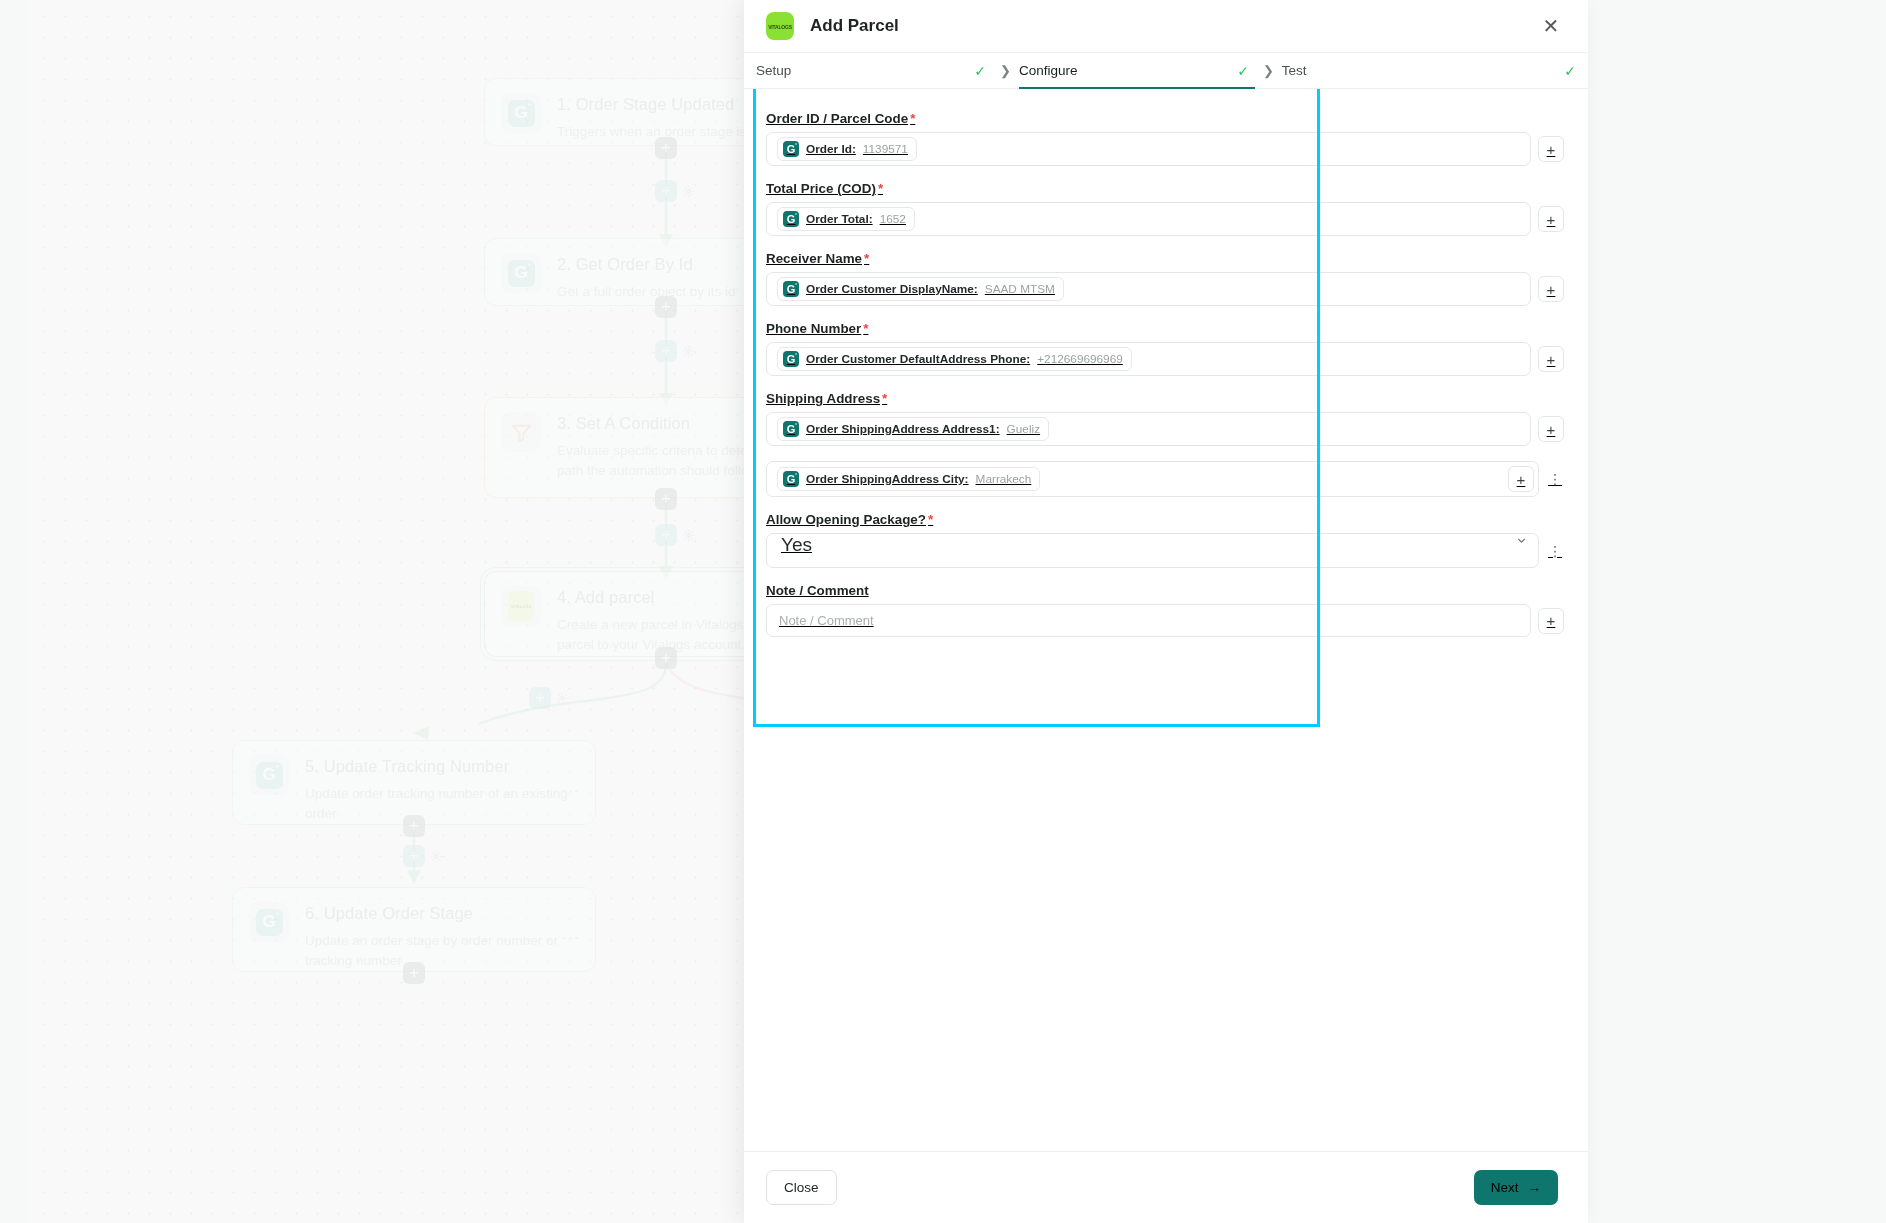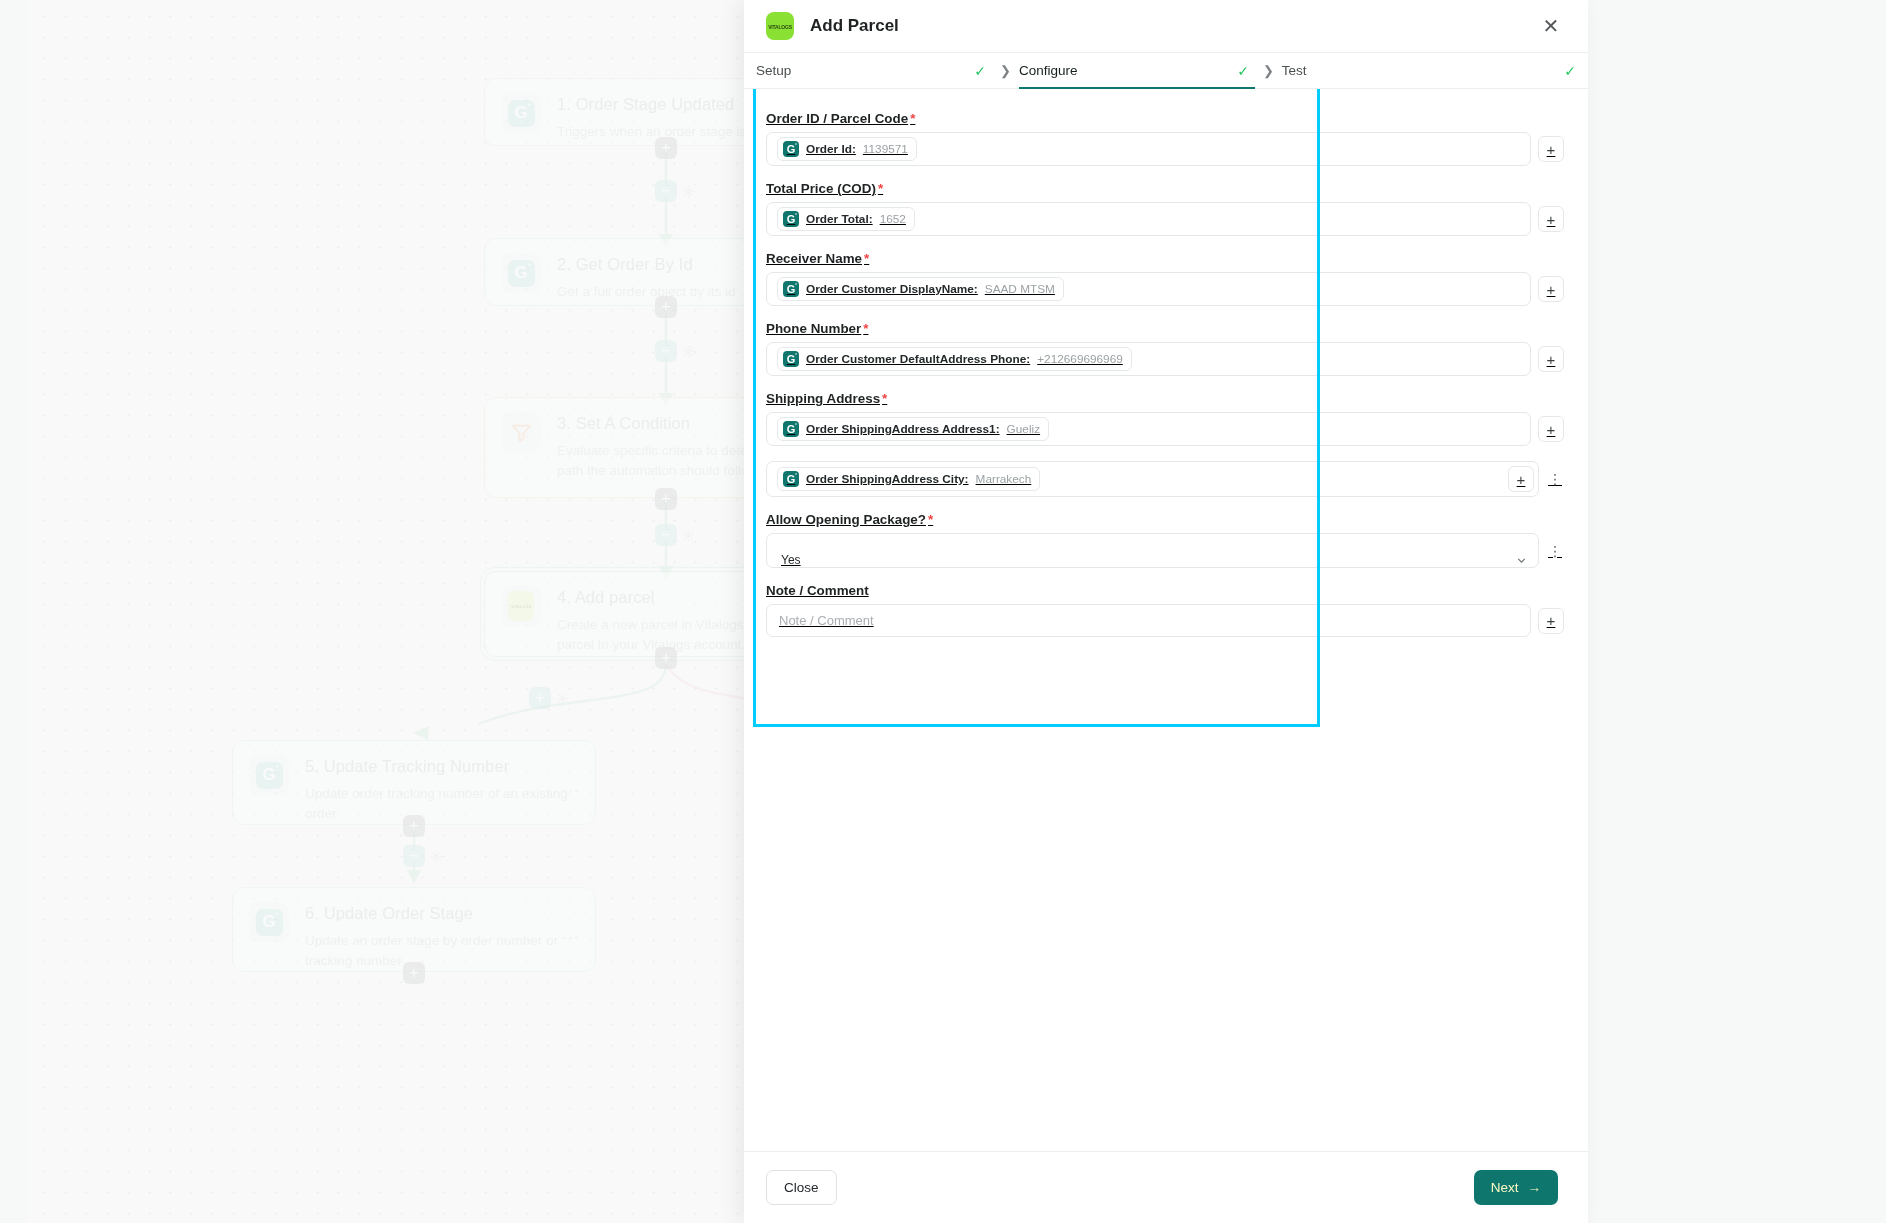--- a/index.html
+++ b/index.html
@@ -186,23 +186,23 @@
     content: ""; position: absolute; top: 1.5px; right: 1.5px;
     width: 3px; height: 3px; background: #fff;
     clip-path: polygon(50% 0, 62% 38%, 100% 50%, 62% 62%, 50% 100%, 38% 62%, 0 50%, 38% 38%);
   }
   .token .tkey { font-weight: bold; color: #24292b; white-space: nowrap; }
   .token .tval { color: #9ba1a4; white-space: nowrap; }
   .input-box .placeholder { font-size: 13px; color: #a8adb0; padding-left: 2px; }
   .select-box {
     flex: 1; height: 35px;
     border: 1px solid #e4e7e8; border-radius: 7px; background: #fff;
-    display: flex; align-items: flex-end; justify-content: space-between;
+    display: flex; align-items: flex-start; justify-content: space-between;
     padding: 0 10px 0 14px;
-    font-size: 12px; color: #24292b;
+    font-size: 19px; color: #24292b;
     cursor: pointer;
   }
   .chevron { color: #6b7174; font-size: 12px; }
   .btn-plus {
     width: 26px; height: 26px; flex: 0 0 26px;
     border: 1px solid #e4e7e8; border-radius: 6px; background: #fff;
     display: flex; align-items: center; justify-content: center;
     color: #3c4143; font-size: 15px; line-height: 1; cursor: pointer;
   }
   .btn-kebab {
@@ -225,21 +225,21 @@
     border-top: 1px solid #eceeef;
     display: flex; align-items: center; justify-content: space-between;
     padding: 0 30px 0 22px;
   }
   .btn-close {
     border: 1px solid #dfe2e3; background: #fff; border-radius: 7px;
     padding: 9px 17px; font-size: 13.5px; color: #24292b; cursor: pointer;
     font-family: "Liberation Sans", sans-serif;
   }
   .btn-next {
-    border: none; background: #0f766e; color: #fef9c3; border-radius: 7px;
+    border: none; background: #0f766e; color: #000000; border-radius: 7px;
     padding: 10px 17px; font-size: 13.5px; cursor: pointer;
     display: flex; align-items: center; gap: 9px;
     font-family: "Liberation Sans", sans-serif;
   }
 </style>
 </head>
 <body>
 
 <div id="app">
 

